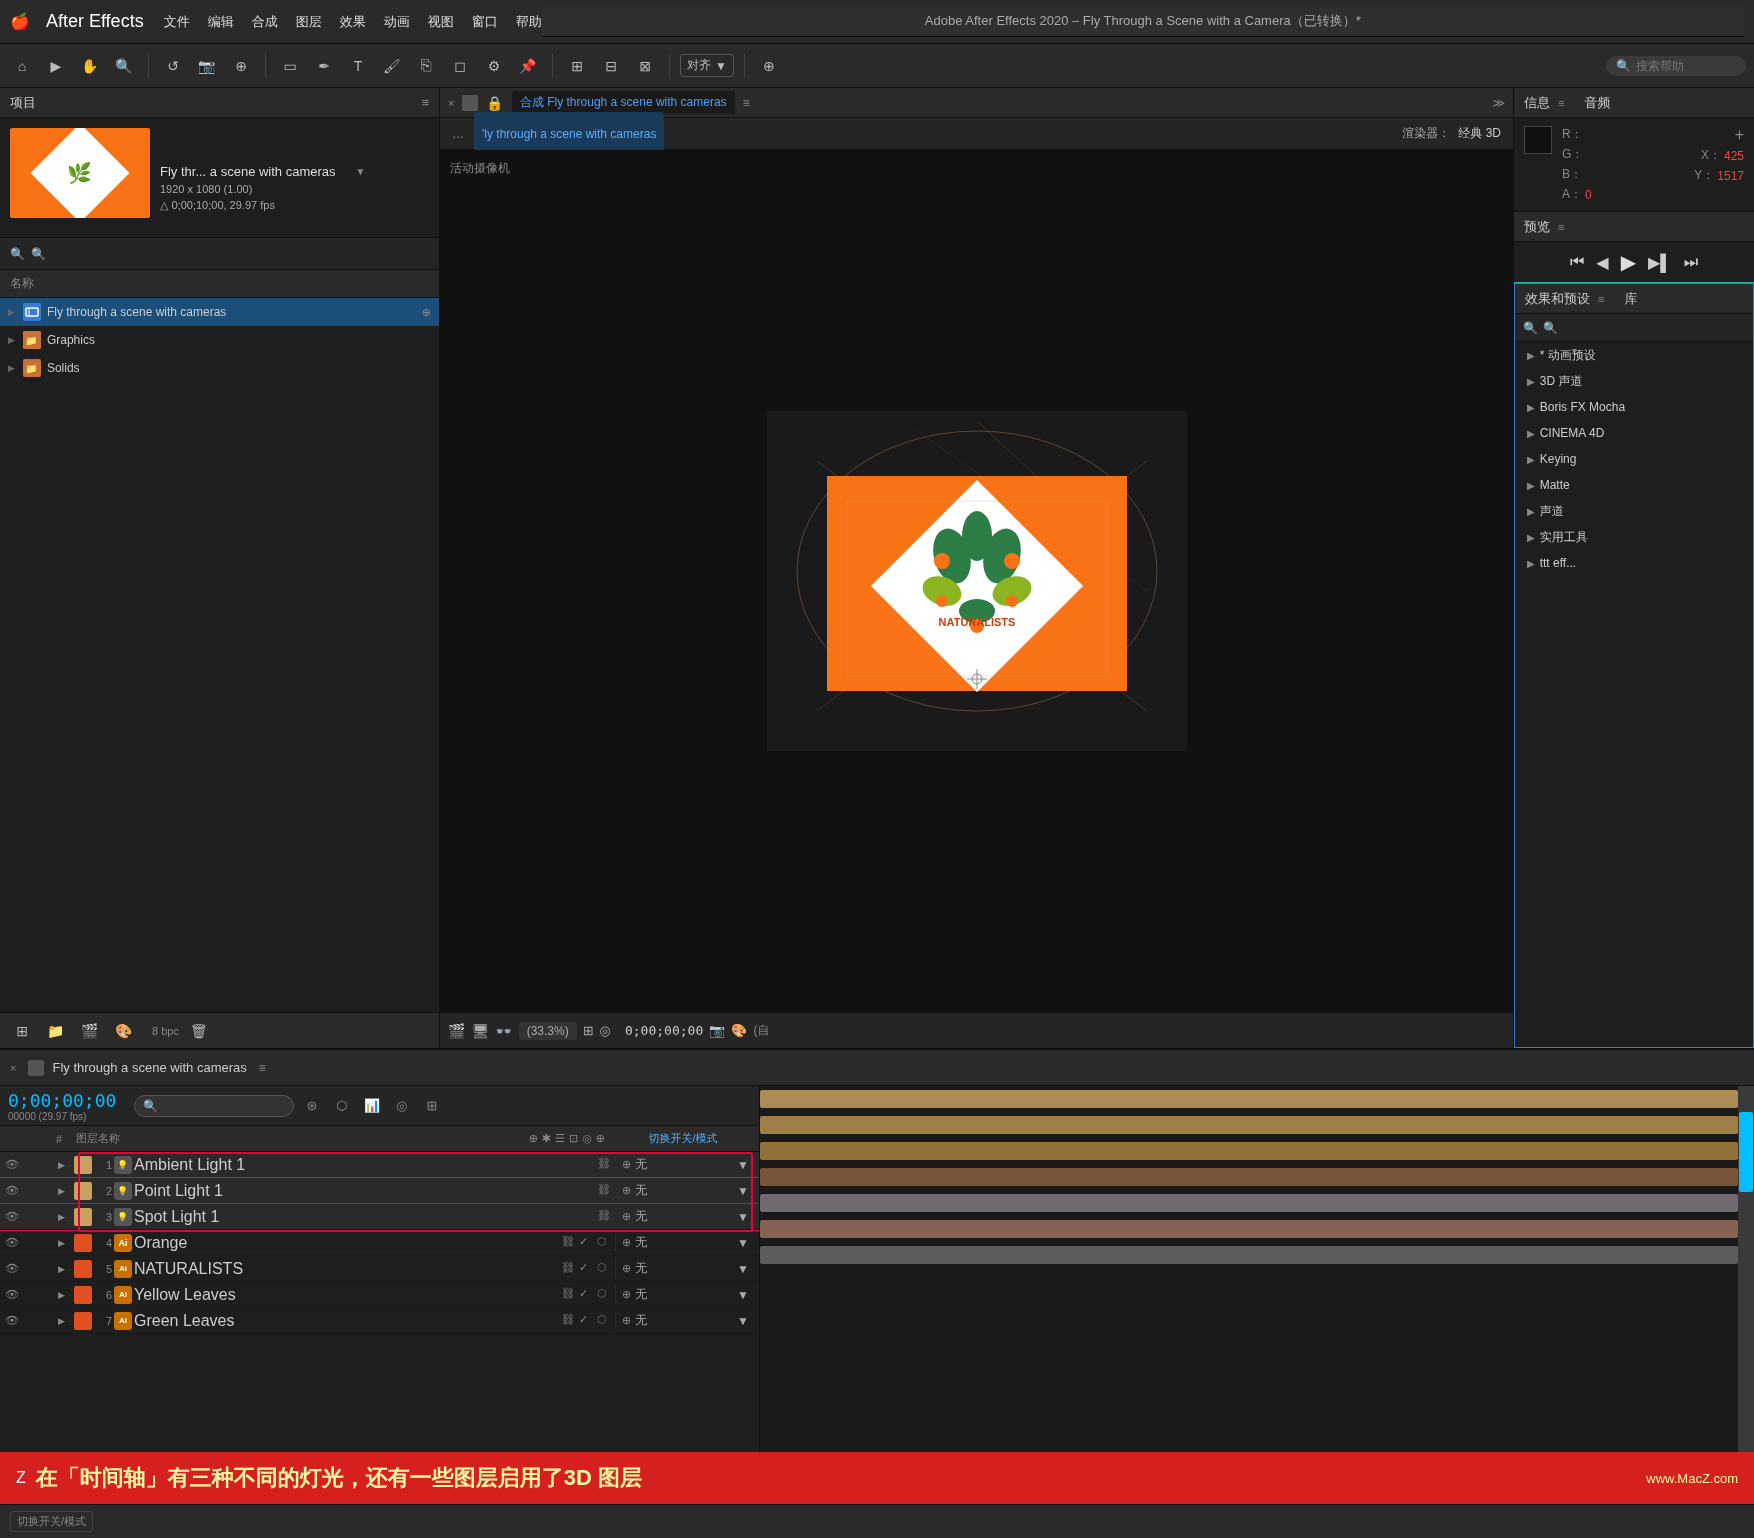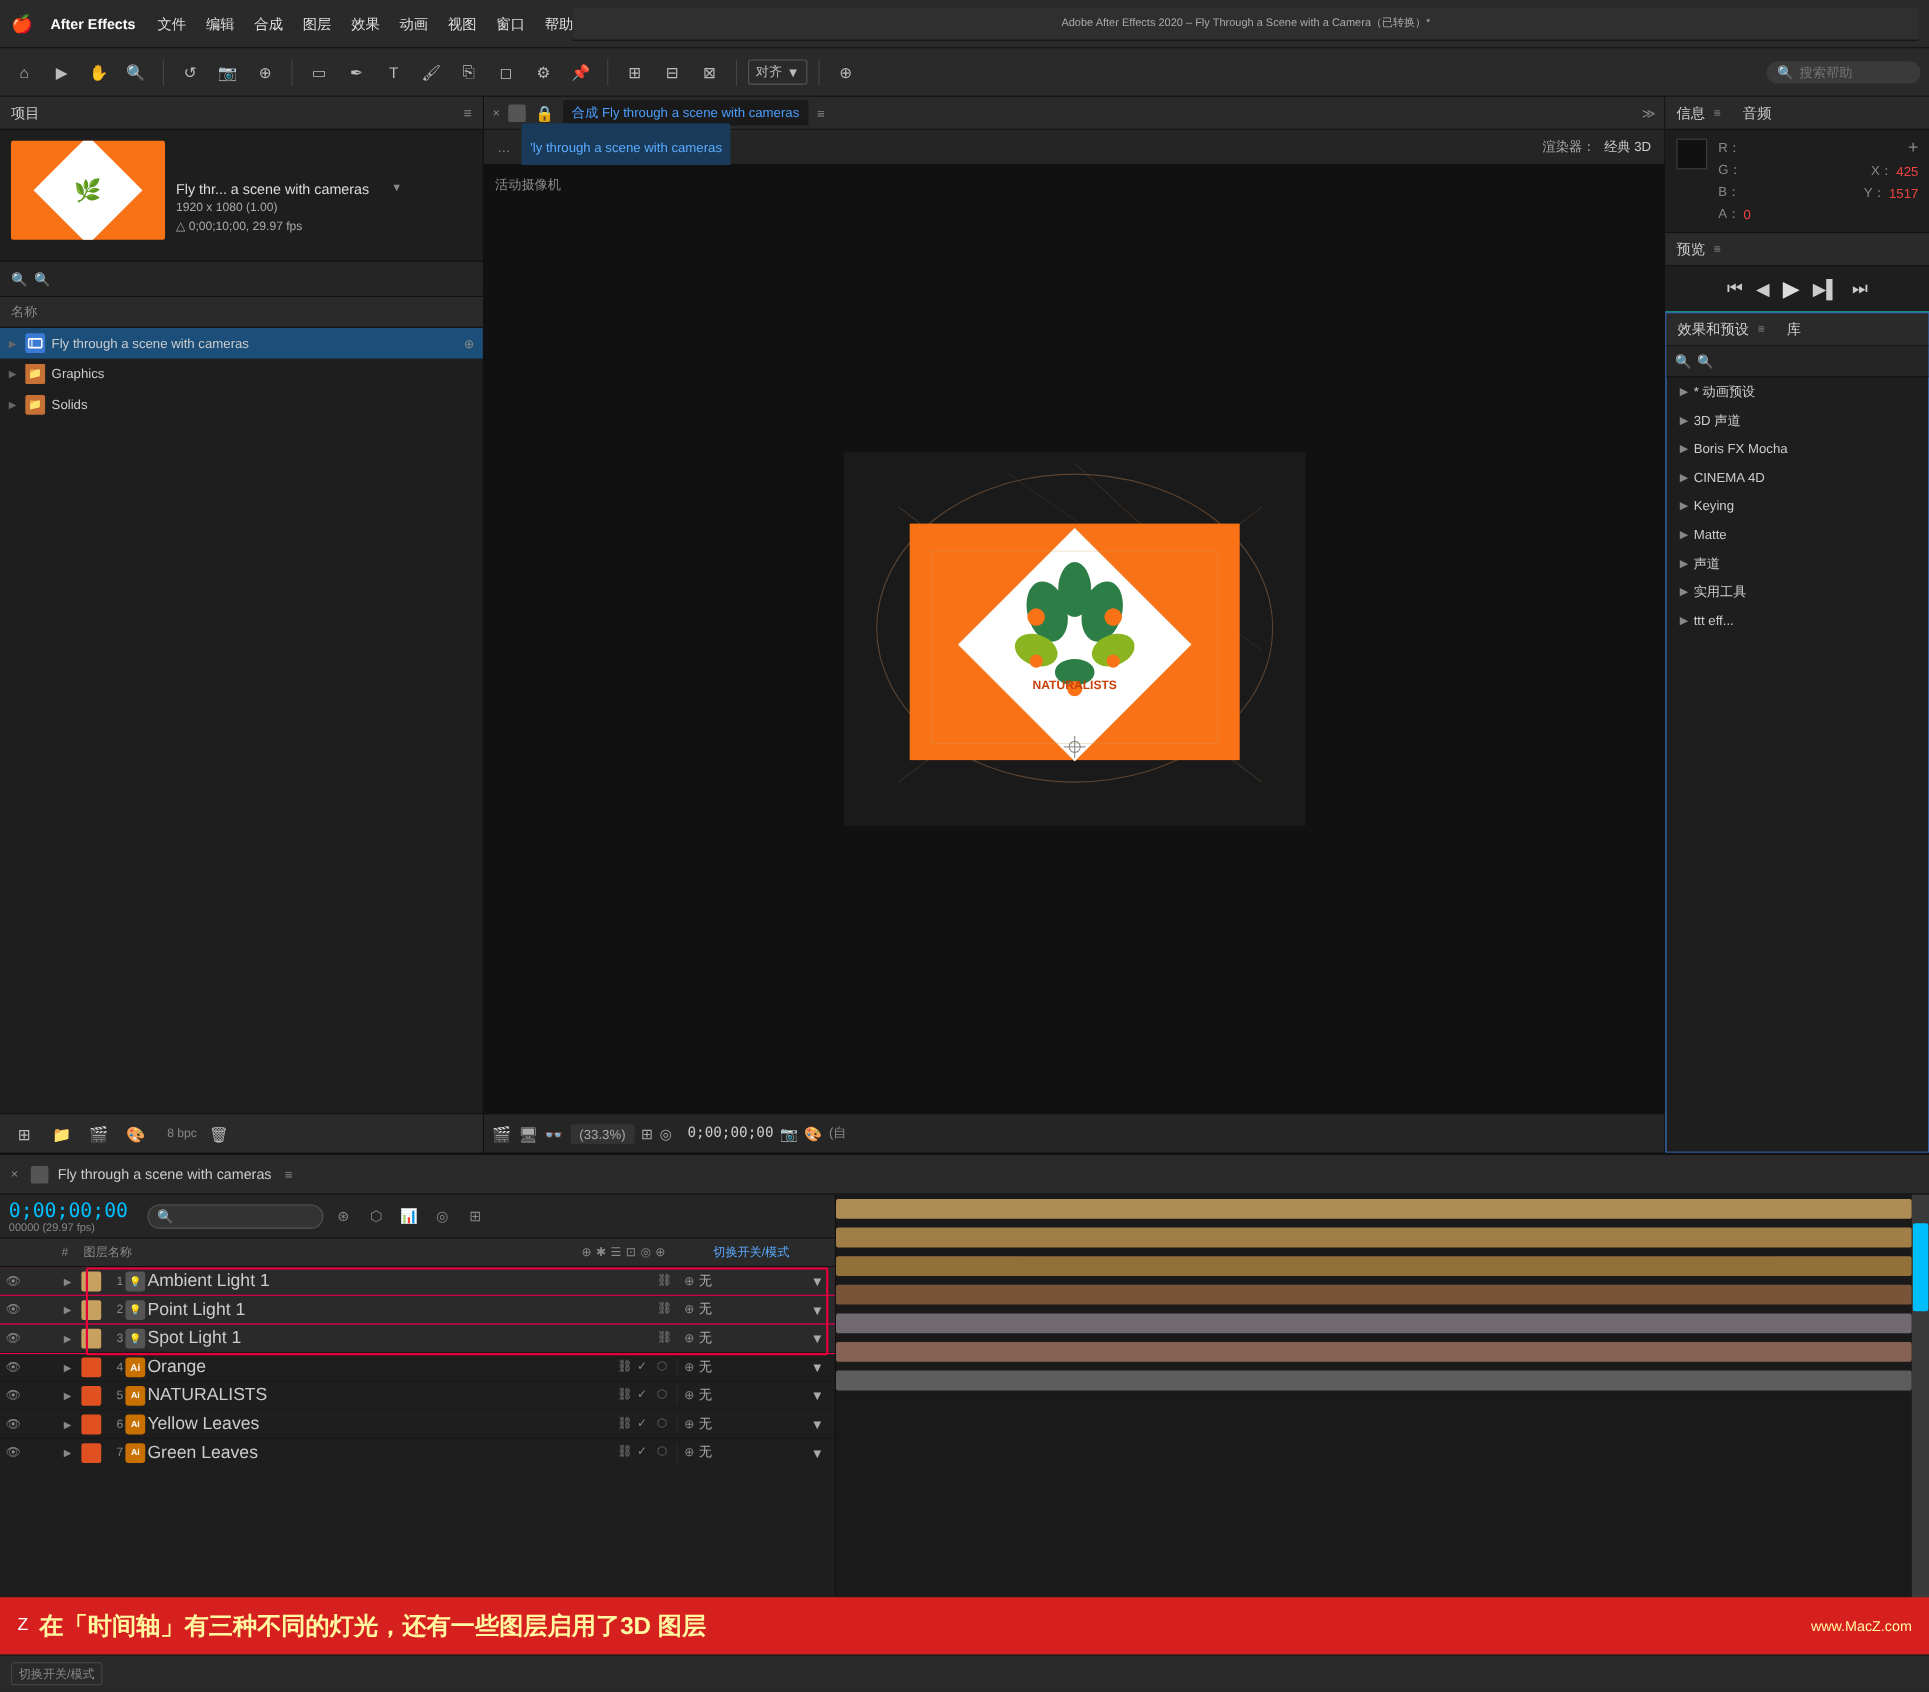--- a/index.html
+++ b/index.html
@@ -23,24 +23,24 @@
       align-items: center;
       padding: 0 10px;
       border-bottom: 1px solid #111;
     }
     .menubar .apple-logo {
       font-size: 16px;
       margin-right: 16px;
       color: #ccc;
     }
     .menubar .app-name {
-      font-weight: bold;
+      font-weight: normal;
       color: #fff;
       margin-right: 20px;
-      font-size: 13px;
+      font-size: 18px;
     }
     .menubar .menu-items {
       display: flex;
       gap: 18px;
       font-size: 13px;
       color: #ddd;
     }
     .menubar .menu-items span { cursor: pointer; }
 
     
@@ -746,21 +746,21 @@
     <span>文件</span>
     <span>编辑</span>
     <span>合成</span>
     <span>图层</span>
     <span>效果</span>
     <span>动画</span>
     <span>视图</span>
     <span>窗口</span>
     <span>帮助</span>
   </div>
-  <div class="titlebar" style="position:static;flex:1;text-align:center;font-size:10px;color:#aaa;">Adobe After Effects 2020 – Fly Through a Scene with a Camera（已转换）*</div>
+  <div class="titlebar" style="position:static;flex:1;text-align:center;font-size:13px;color:#aaa;">Adobe After Effects 2020 – Fly Through a Scene with a Camera（已转换）*</div>
 </div>
 
 <div class="toolbar">
   <div class="toolbar-icon">⌂</div>
   <div class="toolbar-icon">▶</div>
   <div class="toolbar-icon">✋</div>
   <div class="toolbar-icon">🔍</div>
   <div class="toolbar-separator"></div>
   <div class="toolbar-icon">↺</div>
   <div class="toolbar-icon">📷</div>

